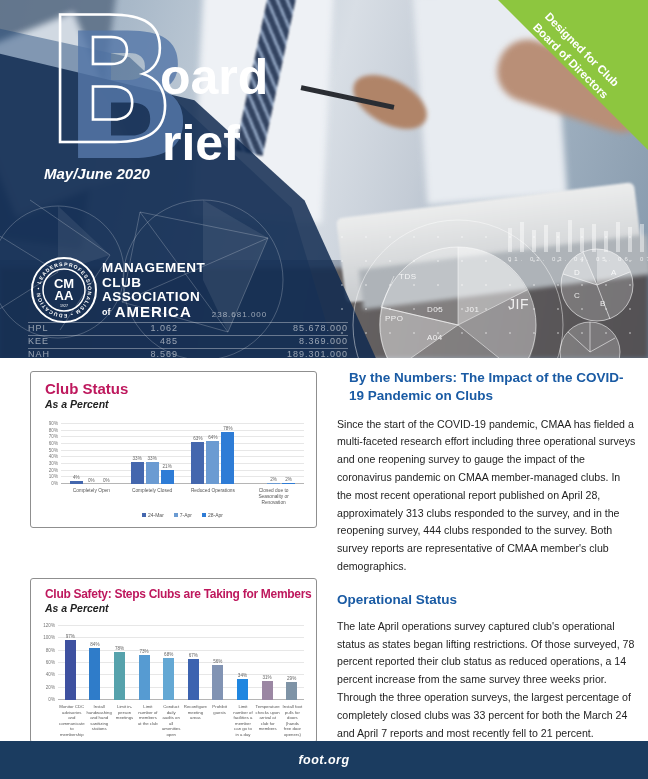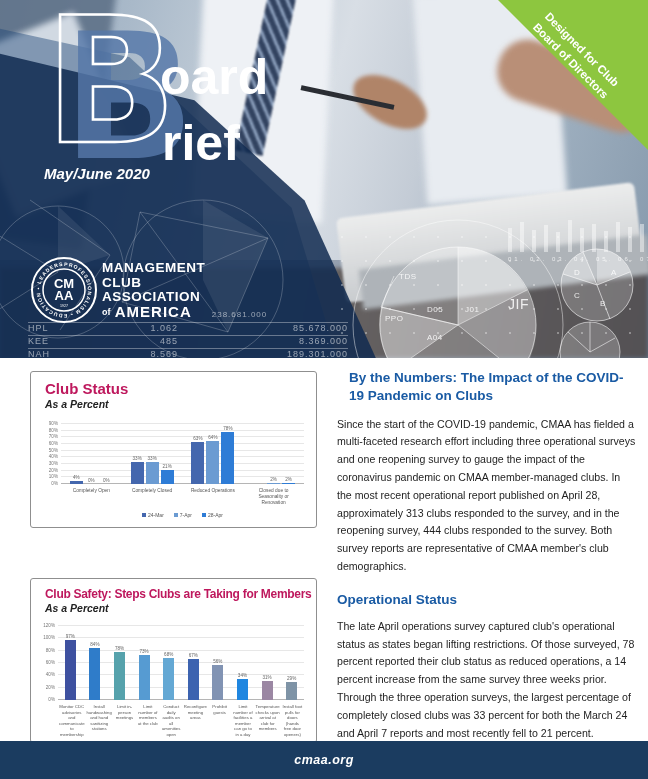--- a/index.html
+++ b/index.html
@@ -447,15 +447,15 @@
   </div>
 
   <div class="article">
     <h1 style="color: rgb(26, 91, 164);">By the Numbers: The Impact of the COVID-19 Pandemic on Clubs</h1>
     <p>Since the start of the COVID-19 pandemic, CMAA has fielded a multi-faceted research effort including three operational surveys and one reopening survey to gauge the impact of the coronavirus pandemic on CMAA member-managed clubs. In the most recent operational report published on April 28, approximately 313 clubs responded to the survey, and in the reopening survey, 444 clubs responded to the survey. Both survey reports are representative of CMAA member's club demographics.</p>
     <h2 style="color: rgb(26, 91, 164);">Operational Status</h2>
     <p><span>The late April operations survey captured club's operational status as states began lifting restrictions. Of those surveyed, 78 percent reported their club status as reduced operations, a 14 percent increase from the same survey three weeks prior. Through the three operation surveys, the largest percentage of completely closed clubs was 33 percent for both the March 24 and April 7 reports and most recently fell to 21 percent. Approximately 18 percent of the responding clubs indicated that they had to temporarily shut down due to a case of COVID-19 or fears surrounding COVID-19 and 38 percent of the clubs have reported </span></p>
   </div>
 
   <div class="footer" style="background: rgb(27, 60, 96);">
-    <span class="url">cmaa.org</span>
+    <span class="url">foot.org</span>
   </div>
 </div>
 
 </body></html>

